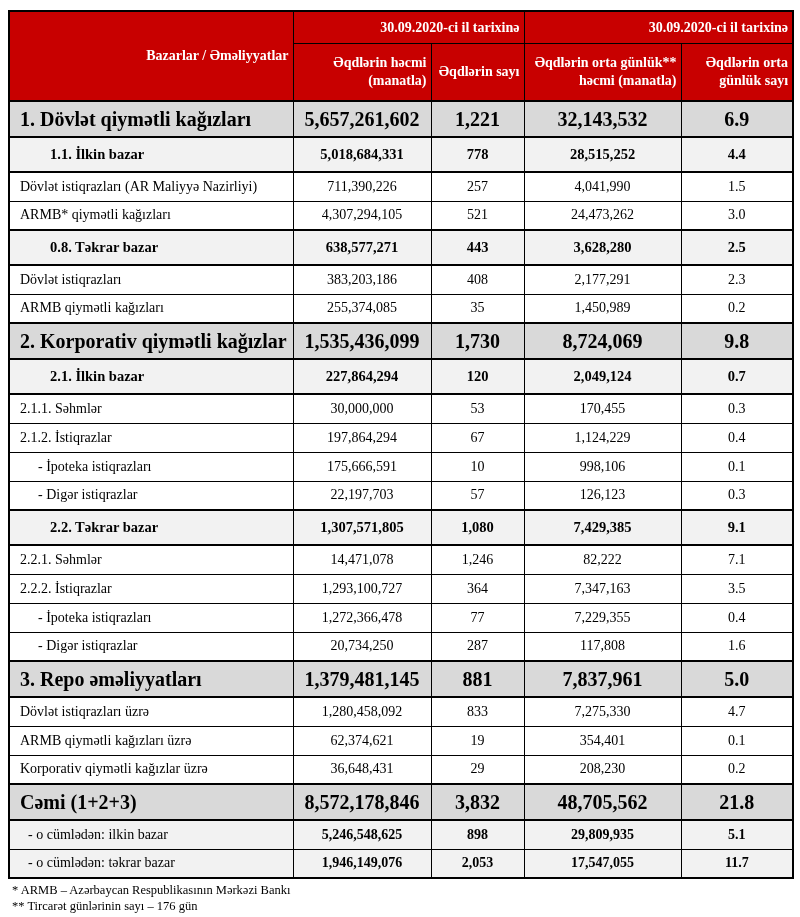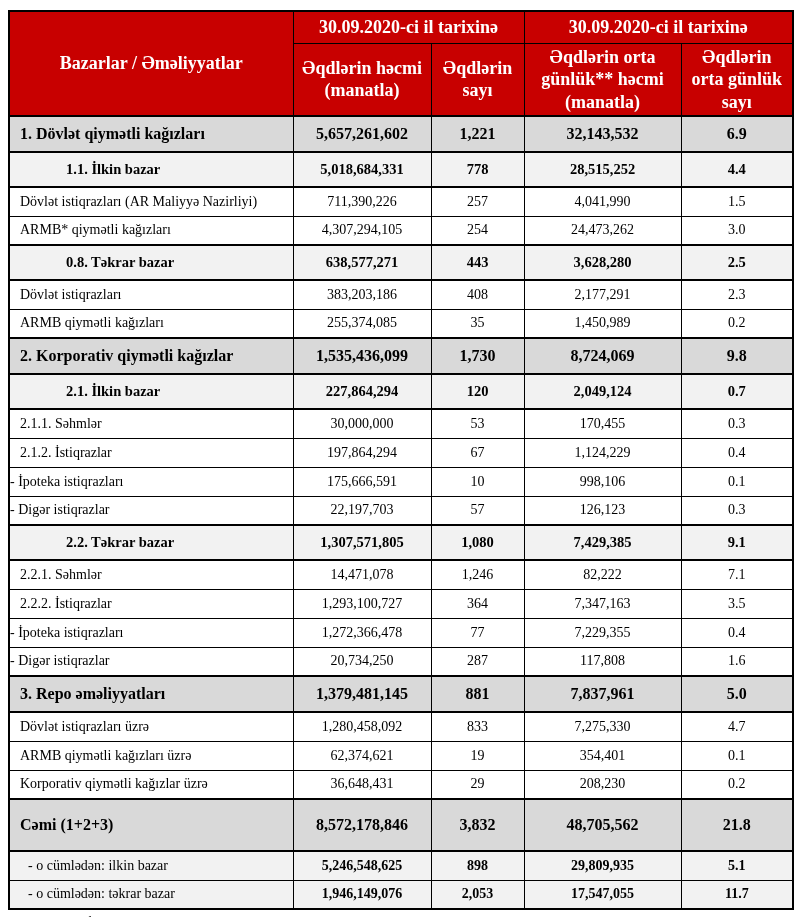--- a/index.html
+++ b/index.html
@@ -24,48 +24,48 @@
     border: 1px solid #000;
     vertical-align: middle;
     padding: 2px 4px;
     overflow: hidden;
   }
   
   .market-table thead th {
     background: var(--header-bg, #C80000);
     color: var(--header-text, #FFFFFF);
     font-weight: bold;
-    font-size: 18px;
-    text-align: center;
+    font-size: 14px;
+    text-align: right;
     line-height: 1.25;
   }
   .market-table thead tr.hrow1 th { height: 32px; }
   .market-table thead tr.hrow2 th { height: 58px; }
   .market-table thead { border-bottom: 2px solid #000; }
   
   .market-table td { font-size: 14px; text-align: center; }
   .market-table td.label { text-align: left; padding-left: 10px; }
   tr.row-section td, tr.row-total td {
     background: var(--section-bg, #D9D9D9);
     font-weight: bold;
-    font-size: 16px;
+    font-size: 20px;
     border-top-width: 2px; border-bottom-width: 2px;
   }
   tr.row-section td { height: 36px; }
-  tr.row-total td { height: 52px; }
+  tr.row-total td { height: 36px; }
   tr.row-subsection td {
     background: var(--subsection-bg, #F2F2F2);
     font-weight: bold;
     font-size: 14.5px;
     height: 35px;
     border-top-width: 2px; border-bottom-width: 2px;
   }
-  tr.row-subsection td.label { padding-left: 56px; font-family: Liberation Serif, serif; }
+  tr.row-subsection td.label { padding-left: 40px; font-family: Liberation Serif, serif; }
   tr.row-detail td, tr.row-dash td { background: #fff; height: 29px; }
-  tr.row-dash td.label { padding-left: 0; }
+  tr.row-dash td.label { padding-left: 28px; }
   tr.row-totalsub td {
     background: var(--subsection-bg, #F2F2F2);
     font-weight: bold;
     height: 29px;
   }
   tr.row-totalsub td.label { font-weight: normal; padding-left: 18px; }
   
   .footnotes {
     margin: 3px 0 0 4px;
     font-size: 12.5px;
@@ -116,21 +116,21 @@
         <tr class="row-detail">
           <td class="label">Dövlət istiqrazları (AR Maliyyə Nazirliyi)</td>
           <td>711,390,226</td>
           <td>257</td>
           <td>4,041,990</td>
           <td>1.5</td>
         </tr>
         <tr class="row-detail">
           <td class="label">ARMB* qiymətli kağızları</td>
           <td>4,307,294,105</td>
-          <td>254</td>
+          <td>521</td>
           <td>24,473,262</td>
           <td>3.0</td>
         </tr>
         <tr class="row-subsection">
           <td class="label">0.8. Təkrar bazar</td>
           <td>638,577,271</td>
           <td>443</td>
           <td>3,628,280</td>
           <td>2.5</td>
         </tr>
@@ -271,15 +271,16 @@
           <td class="label">-  o cümlədən: təkrar bazar</td>
           <td>1,946,149,076</td>
           <td>2,053</td>
           <td>17,547,055</td>
           <td>11.7</td>
         </tr>
       </tbody>
   </table>
 
   <div class="footnotes">
+    <div>* ARMB – Azərbaycan Respublikasının Mərkəzi Bankı</div>
     <div>** Tircarət günlərinin sayı – 176 gün</div>
   </div>
 </div>
 
 </body></html>

